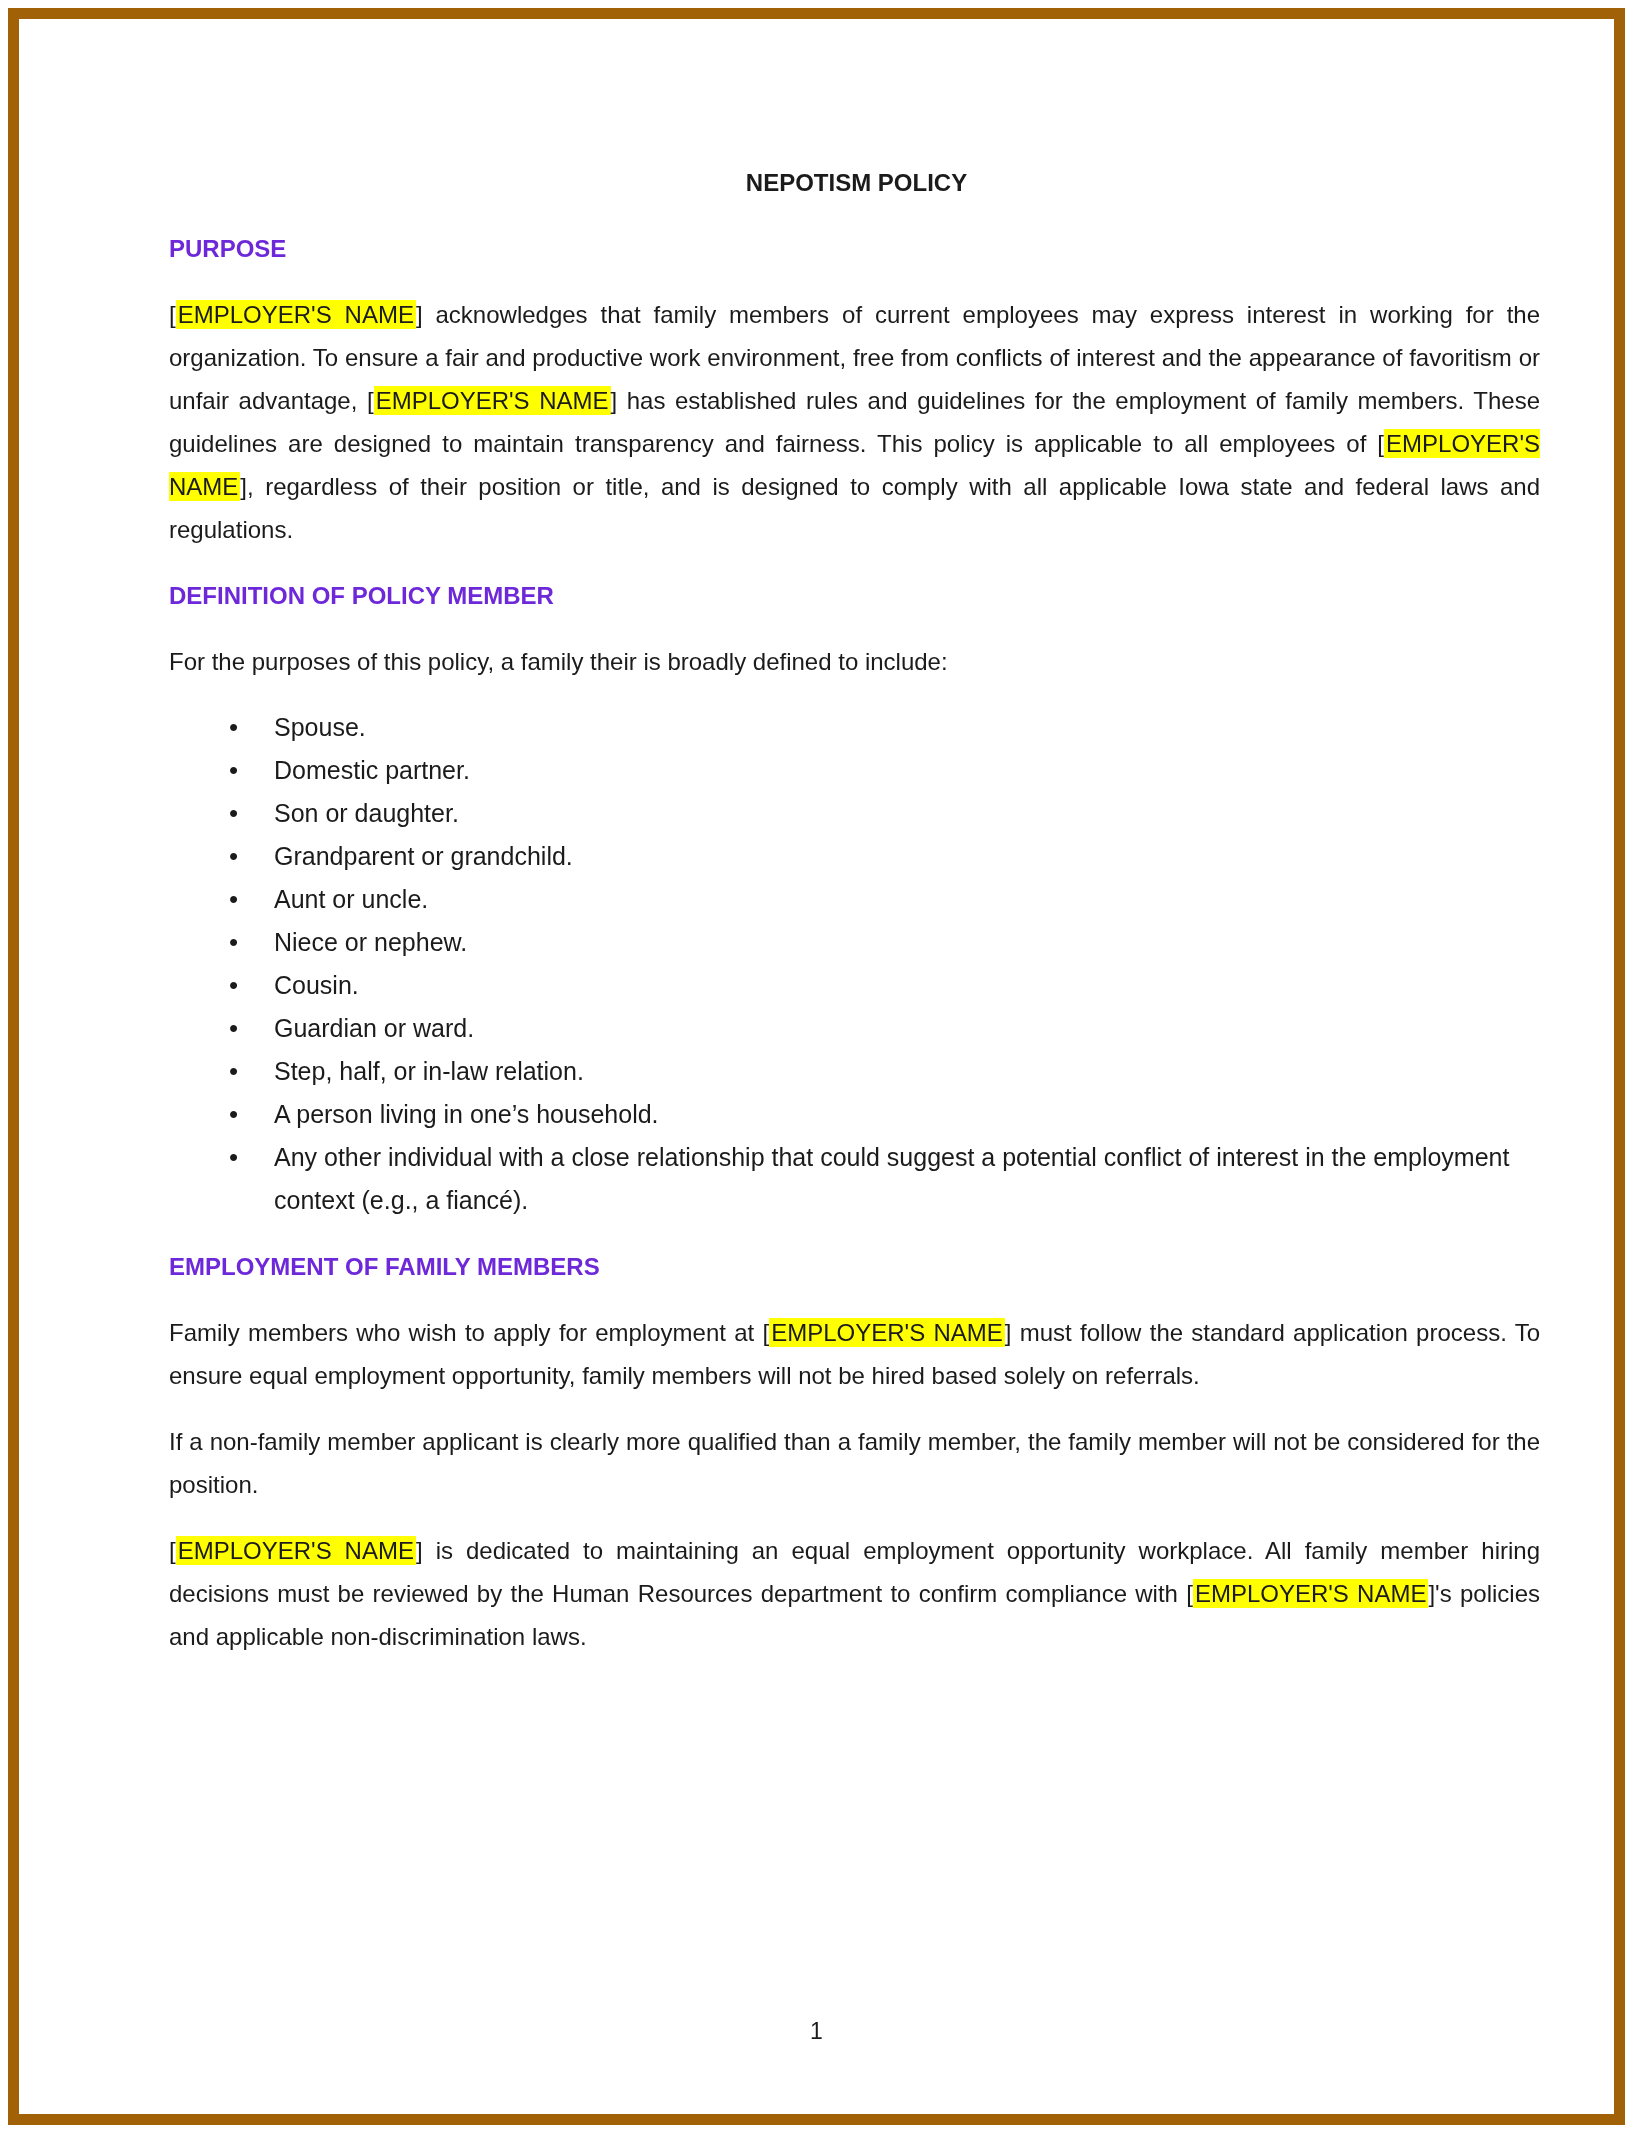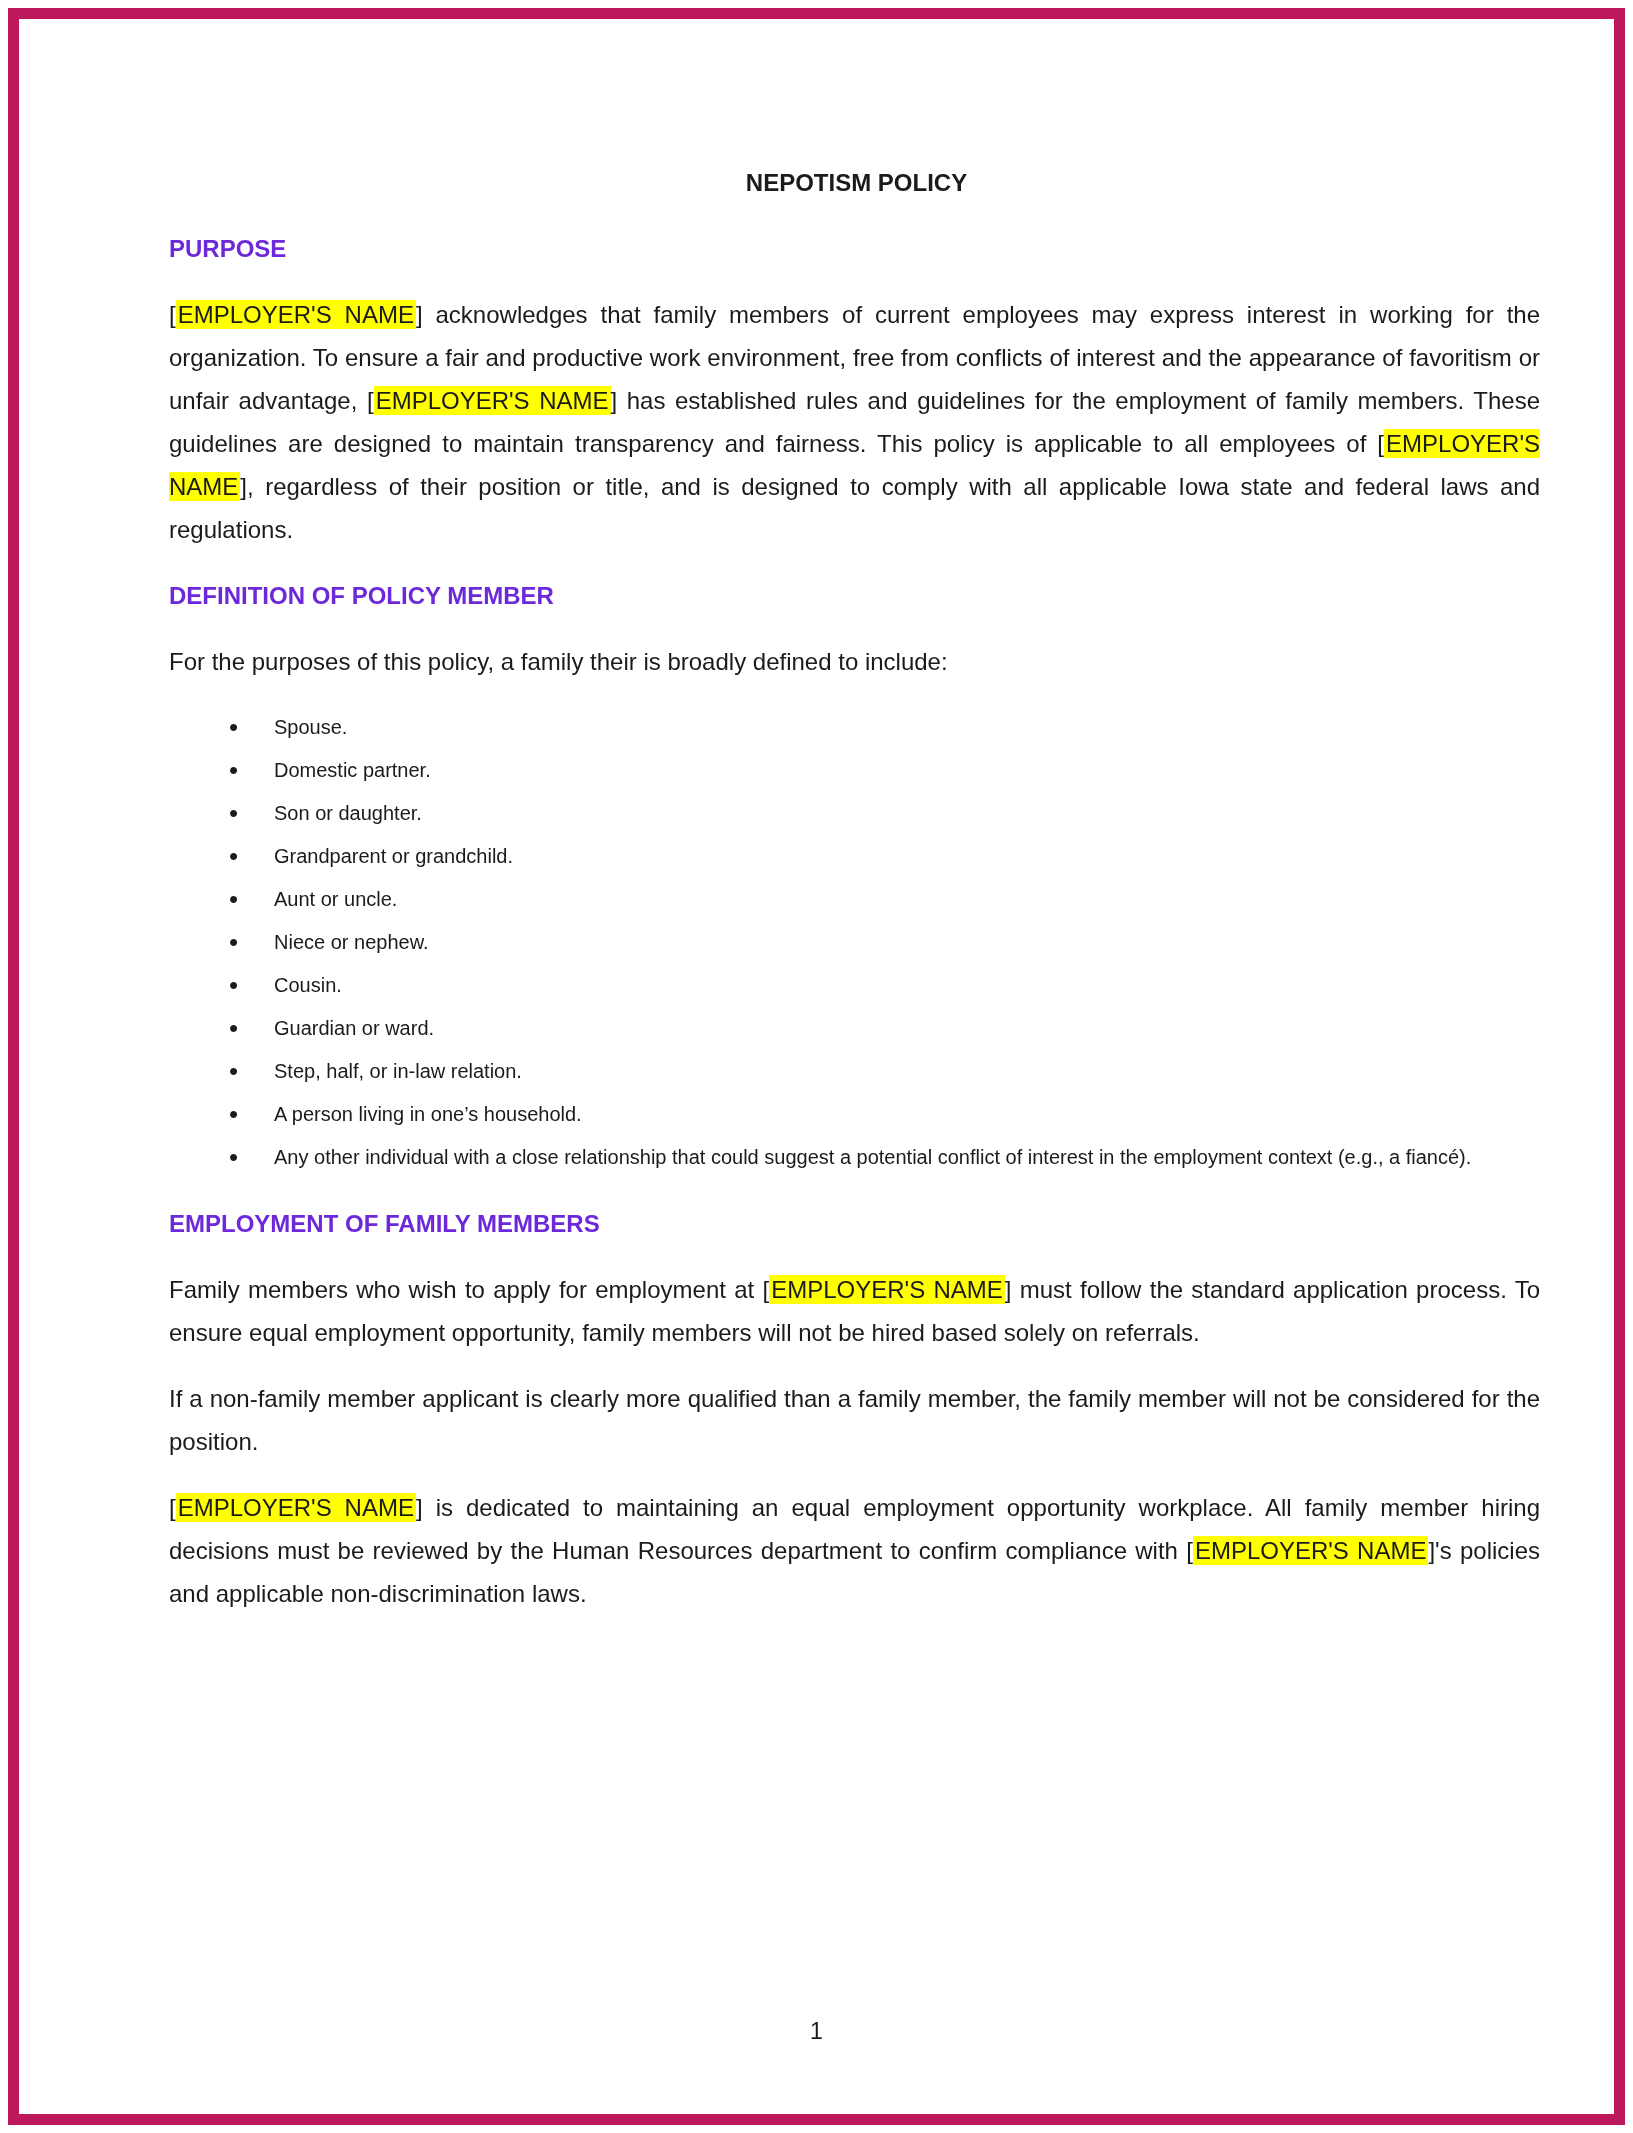--- a/index.html
+++ b/index.html
@@ -15,21 +15,21 @@
     padding: 8px;
     background: #ffffff;
     font-family: "Liberation Sans", sans-serif;
     color: #1b1b1b;
   }
   .page {
     position: relative;
     width: 100%;
     height: 100%;
     box-sizing: border-box;
-    border: 11px solid #be185d;
+    border: 11px solid #a16207;
     background: #ffffff;
     padding: 142px 70px 120px 150px;
     overflow: hidden;
   }
   .doc-title {
     text-align: center;
     font-weight: bold;
     font-size: 24px;
     line-height: 43px;
     margin: 0 0 23px 0;
@@ -50,21 +50,21 @@
   .hl {
     padding: 1px 2px;
   }
   ul.bullets {
     list-style: none;
     margin: 0 0 23px 0;
     padding: 0;
   }
   ul.bullets li {
     position: relative;
-    font-size: 20px;
+    font-size: 25px;
     line-height: 43px;
     padding-left: 105px;
   }
   ul.bullets li::before {
     content: "\2022";
     position: absolute;
     left: 60px;
     top: 0;
     font-size: 26px;
   }

